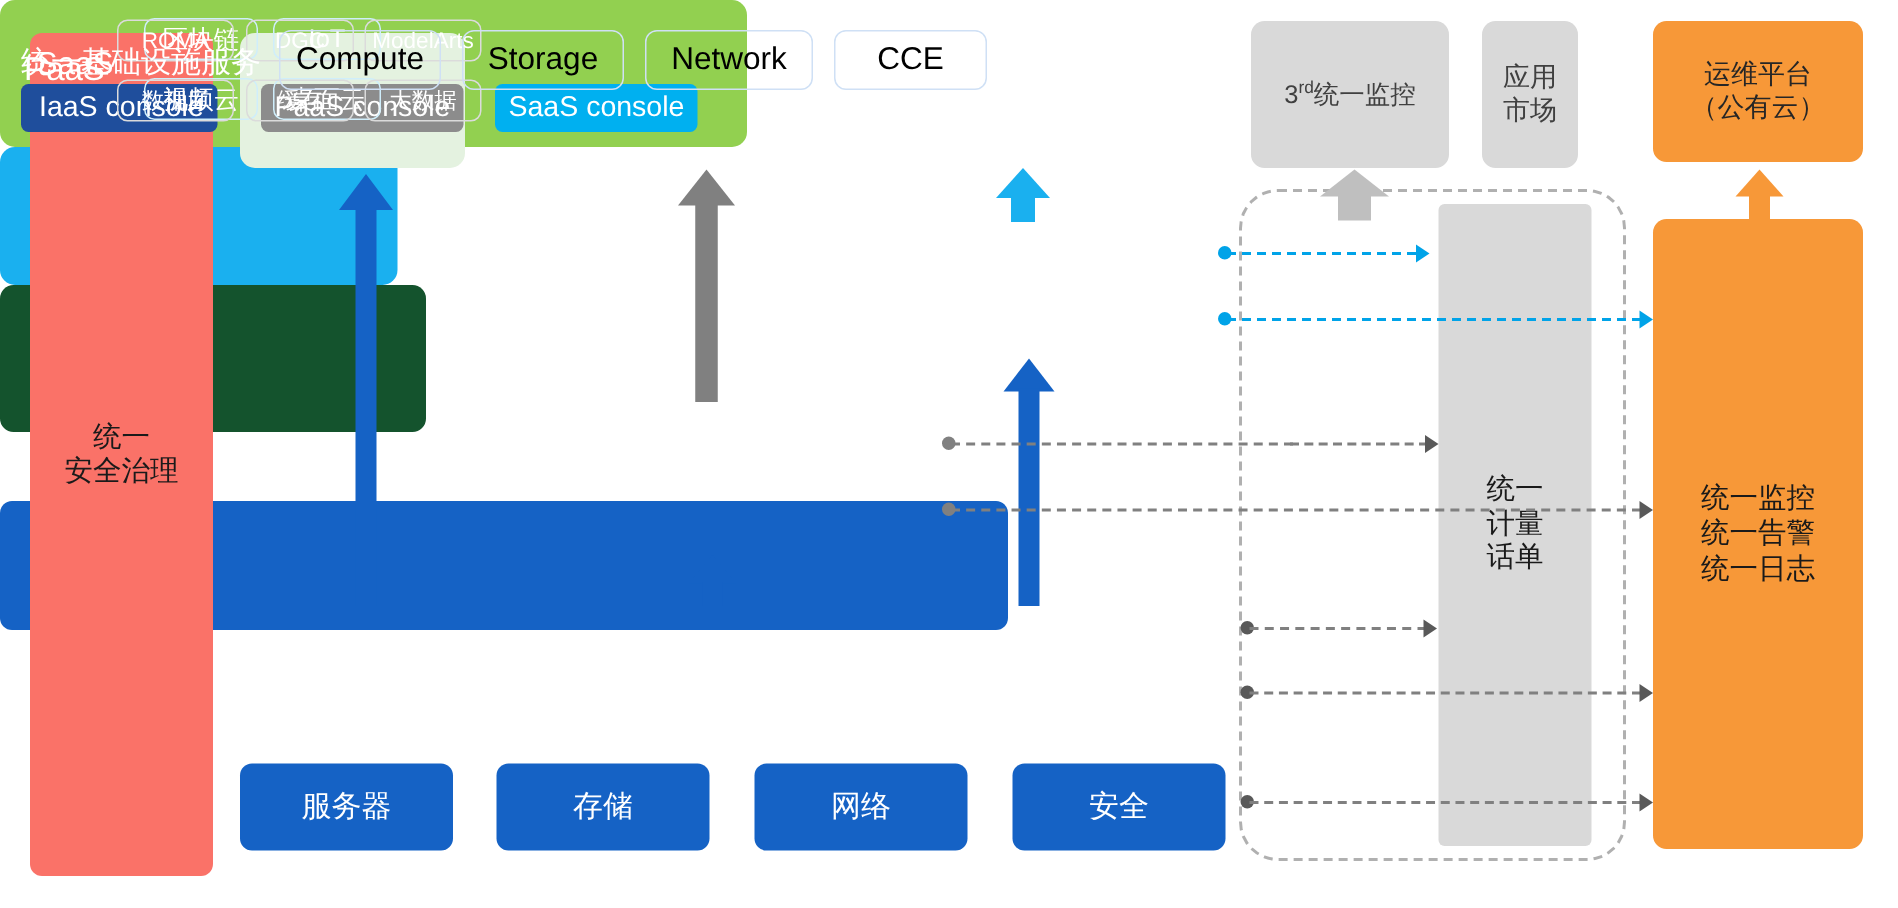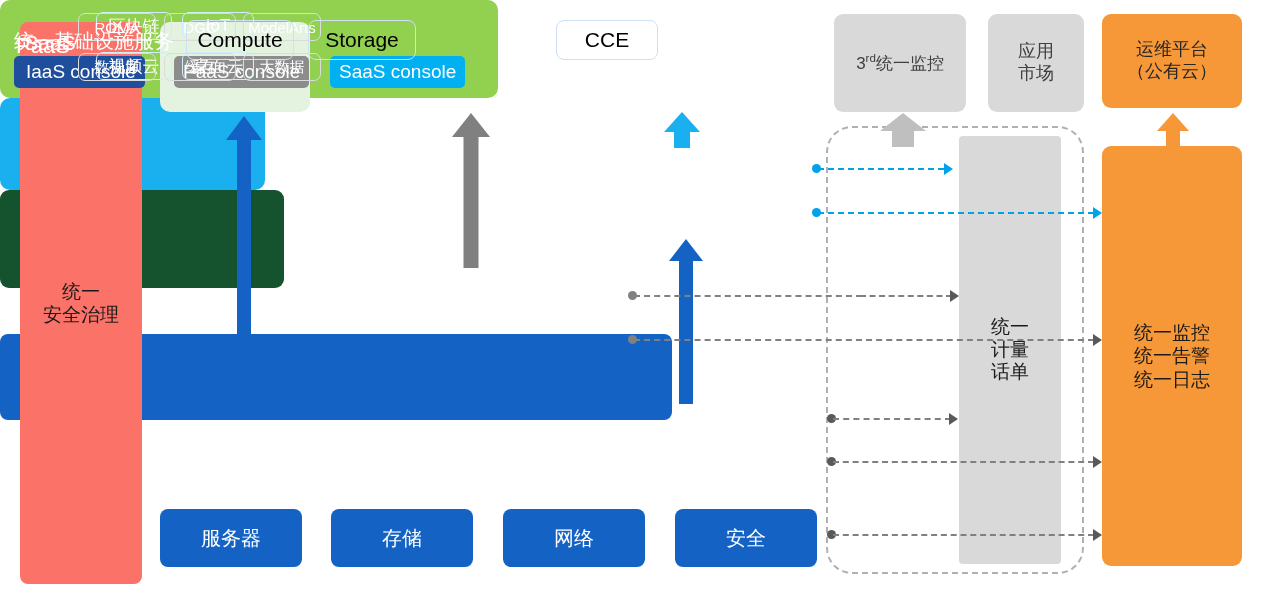--- a/index.html
+++ b/index.html
@@ -71,21 +71,21 @@
   .chip-paas { left: 174px; background: #8c8c8c; }
   .chip-saas { left: 330px; background: #00b0f0; }
 
   
   .third-cloud {
     left: 834px; top: 14px; width: 132px; height: 98px;
     background: #d9d9d9; color: #404040; font-size: 17px;
     border-radius: 9px;
   }
   .app-market {
-    left: 988px; top: 14px; width: 96px; height: 98px;
+    left: 988px; top: 14px; width: 64px; height: 98px;
     background: #d9d9d9; color: #404040; font-size: 18px;
     border-radius: 9px;
   }
   
   .ops-top {
     left: 1102px; top: 14px; width: 140px; height: 94px;
     background: #f79838; color: #262626; font-size: 18px;
     border-radius: 9px;
   }
   .ops-body {
@@ -254,20 +254,21 @@
     <div class="paas-chip" style="left:243px; top:13px; width:78px;">ModelArts</div>
     <div class="paas-chip" style="left:78px;  top:53px; width:78px;">数据库</div>
     <div class="paas-chip" style="left:164px; top:53px; width:72px;">缓存</div>
     <div class="paas-chip" style="left:243px; top:53px; width:78px;">大数据</div>
   </div>
 
   <div class="iaas-bar">
     <div class="iaas-label">统一基础设施服务</div>
     <div class="iaas-chip" style="left:186px; width:108px;">Compute</div>
     <div class="iaas-chip" style="left:308px; width:108px;">Storage</div>
+    <div class="iaas-chip" style="left:430px; width:112px;">Network</div>
     <div class="iaas-chip" style="left:556px; width:102px;">CCE</div>
   </div>
 
   <div class="box hw-box" style="left:160px; width:142px;">服务器</div>
   <div class="box hw-box" style="left:331px; width:142px;">存储</div>
   <div class="box hw-box" style="left:503px; width:142px;">网络</div>
   <div class="box hw-box" style="left:675px; width:142px;">安全</div>
 
   <div class="dashed-zone"></div>
   <div class="gray-col col-meter">

